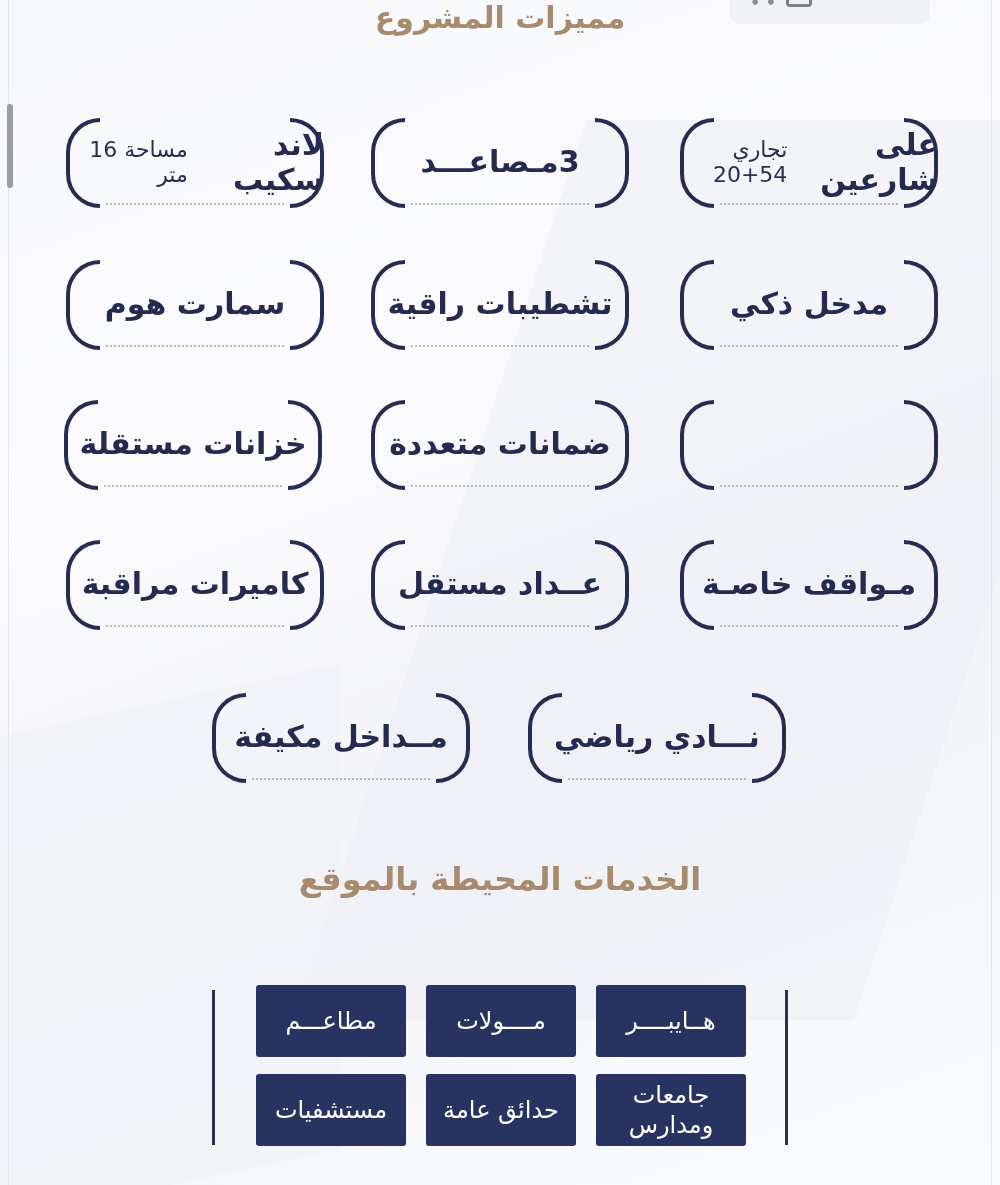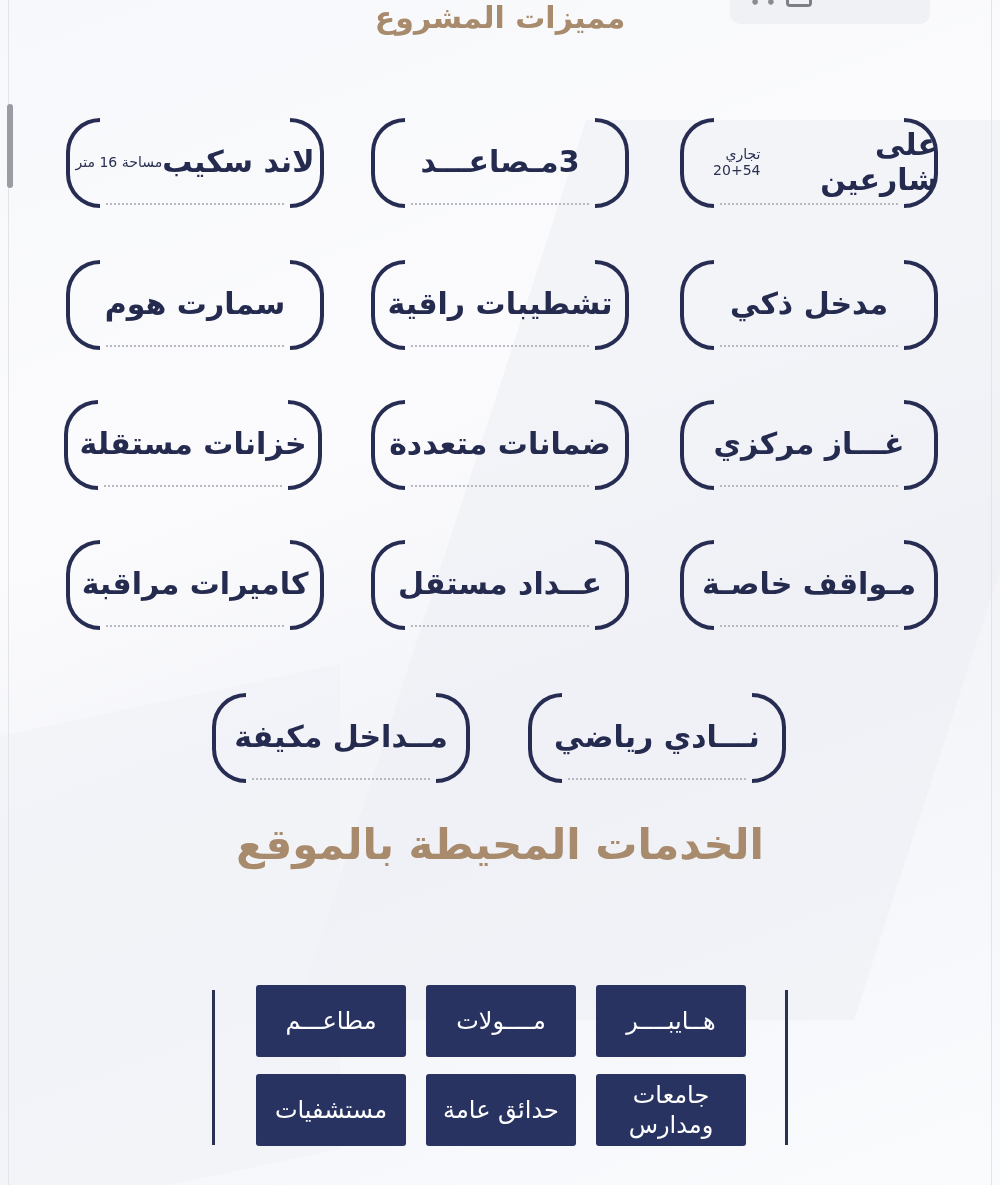--- a/index.html
+++ b/index.html
@@ -32,39 +32,39 @@
     .top-chip .chip-icon {
       width: 26px; height: 10px; border: 3px solid #7d7f86; border-top: none; border-radius: 0 0 4px 4px;
     }
     .top-chip .chip-dots { color: #8a8c93; font-size: 16px; font-weight: bold; }
 
     .section-title {
       position: absolute; left: 0; right: 0; text-align: center;
       color: #a88a6c; font-weight: bold; font-family: "DejaVu Sans", sans-serif;
     }
     .title-features { top: 0px; font-size: 30px; letter-spacing: -1px; }
-    .title-services { top: 820px; font-size: 42px; letter-spacing: -1px; }
+    .title-services { top: 860px; font-size: 32px; letter-spacing: -1px; }
 
     .feature {
       position: absolute; width: 258px; height: 105px;
       display: flex; flex-direction: row; align-items: center; justify-content: center;
       color: #252b4f;
     }
     .feature .bracket {
       position: absolute; top: 8px; width: 34px; height: 90px;
       border: 4px solid #262c52;
     }
     .feature .bracket.left { left: 0; border-right: none; border-radius: 34px 0 0 34px; }
     .feature .bracket.right { right: 0; border-left: none; border-radius: 0 34px 34px 0; }
     .feature .dots {
       position: absolute; bottom: 10px; left: 40px; right: 40px;
       border-bottom: 2px dotted #b7b9c2;
     }
     .feature .main { font-size: 30px; font-weight: bold; line-height: 1.15; }
-    .feature .sub { font-size: 14px; line-height: 1.1; color: #2a2f52; }
+    .feature .sub { font-size: 22px; line-height: 1.1; color: #2a2f52; }
 
     .services-frame {
       position: absolute; left: 212px; top: 990px; width: 576px; height: 155px;
     }
     .services-frame .vline { position: absolute; top: 0; width: 3px; height: 155px; background: #2c3154; }
     .services-frame .vline.l { left: 0; }
     .services-frame .vline.r { right: 0; }
     .service {
       position: absolute; width: 150px; height: 72px;
       background: #283361; border-radius: 3px;
@@ -124,21 +124,20 @@
   <span class="bracket left"></span>
   <span class="bracket right"></span>
   <span class="dots"></span>
   <span class="main">سمارت هوم</span>
 </div>
 
 <div class="feature" style="left:680px; top:392px;">
   <span class="bracket left"></span>
   <span class="bracket right"></span>
   <span class="dots"></span>
-  <span class="main">غـــاز مركزي</span>
 </div>
 <div class="feature" style="left:371px; top:392px;">
   <span class="bracket left"></span>
   <span class="bracket right"></span>
   <span class="dots"></span>
   <span class="main">ضمانات متعددة</span>
 </div>
 <div class="feature" style="left:64px; top:392px;">
   <span class="bracket left"></span>
   <span class="bracket right"></span>

